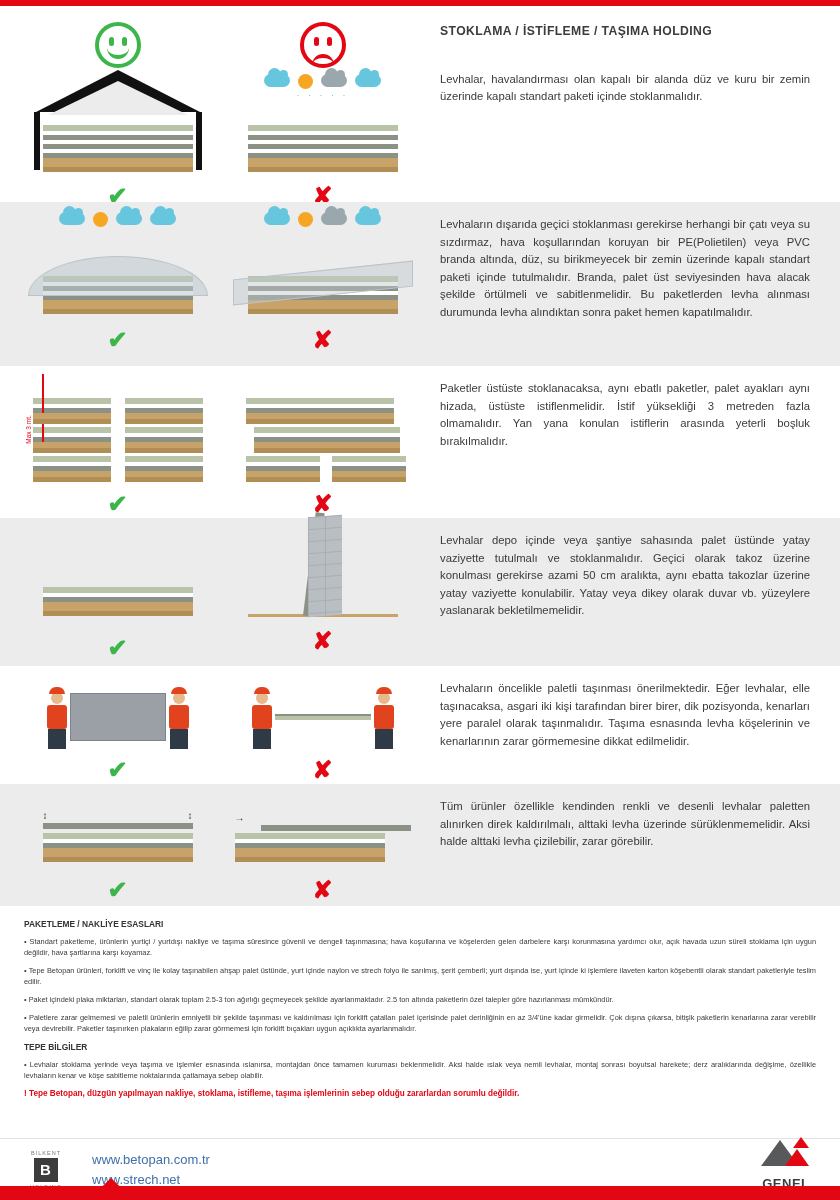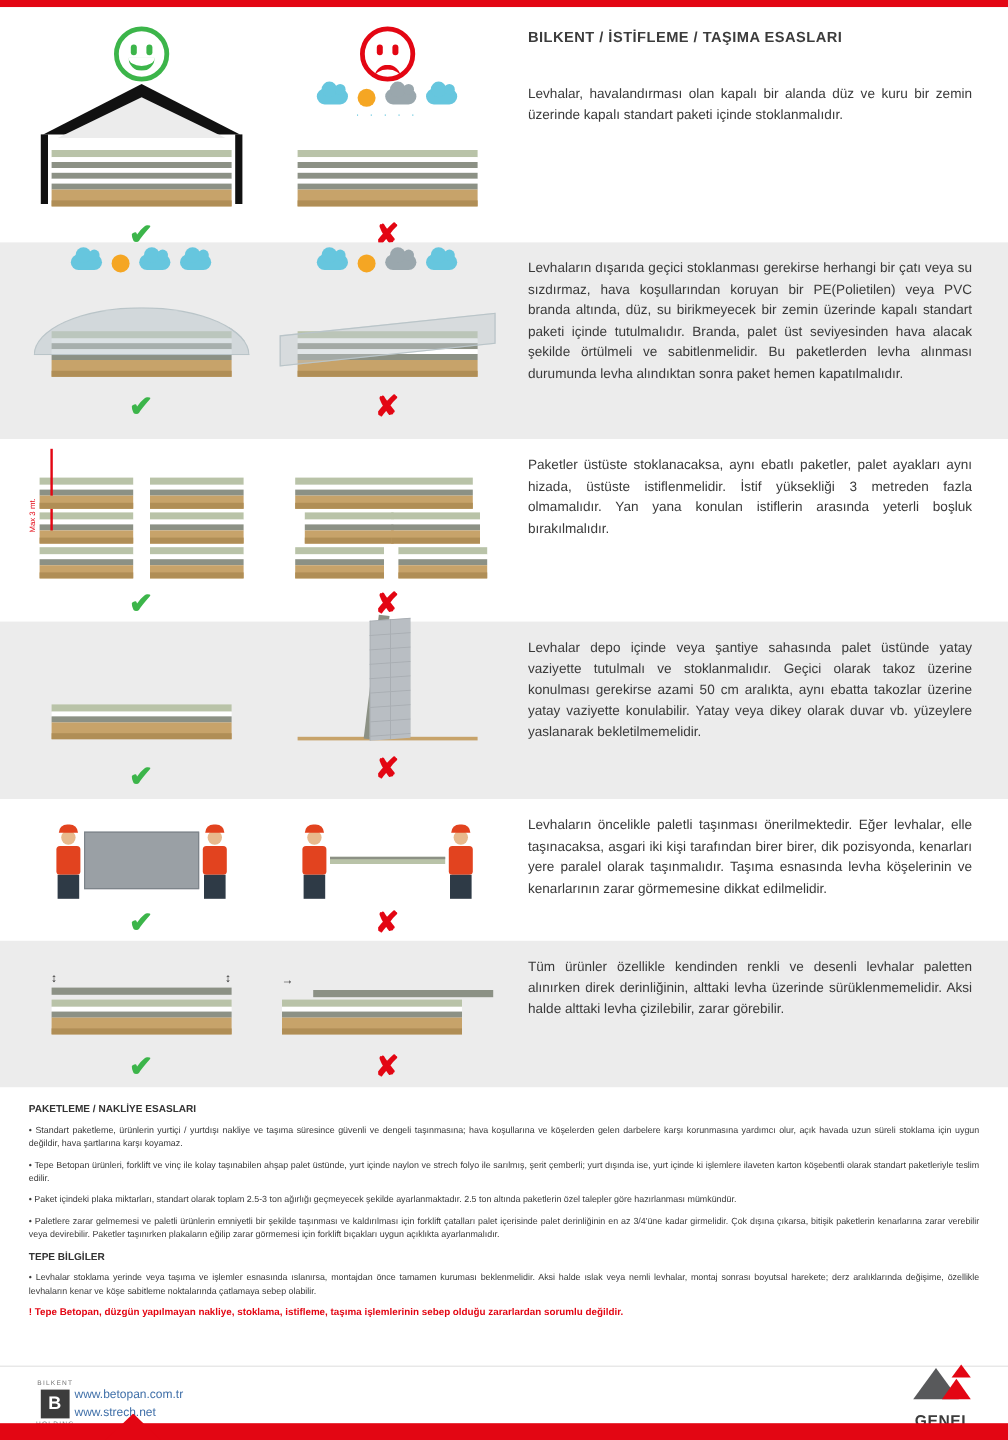--- a/index.html
+++ b/index.html
@@ -259,21 +259,21 @@
     clip-path: polygon(0 100%, 50% 0, 100% 100%);
   }
   .bilkent {
     margin-left: 30px; text-align: center; font-size: 5.5px; color:#777;
     letter-spacing: 1px;
   }
   .bilkent .bbox {
     width: 24px; height: 24px; background:#3c3c3c; color:#fff;
     font-size: 15px; font-weight: bold; line-height: 24px; margin: 2px auto;
   }
-  .urls { font-size: 10px; color: #3f6fa8; line-height: 1.5; }
+  .urls { margin-left: 30px; font-size: 13px; color: #3f6fa8; line-height: 1.5; }
   .tepe {
     margin-left: auto; margin-right: 26px; text-align: center;
   }
   .tepe-mark {
     width: 54px; height: 38px; margin: 0 auto 2px;
     position: relative;
   }
   .tepe-mark .t1, .tepe-mark .t2, .tepe-mark .t3 {
     position: absolute; width: 0; height: 0;
   }
@@ -357,21 +357,21 @@
               <div class="board-d"></div>
             </div>
             <div class="pallet"></div>
           </div>
         </div>
       </div>
       <div class="mark no">✘</div>
     </div>
 
     <div class="col-text with-title">
-      <div class="sec-title">BILKENT / İSTİFLEME / TAŞIMA ESASLARI</div>
+      <div class="sec-title">STOKLAMA / İSTİFLEME / TAŞIMA HOLDING</div>
       <div>Levhalar, havalandırması olan kapalı bir alanda düz ve kuru bir zemin üzerinde kapalı standart paketi içinde stoklanmalıdır.</div>
     </div>
   </div>
 
   <div class="row shaded" style="height:164px;">
     <div class="col-good">
       <div class="art" style="height:120px;">
         <div style="position:relative;width:190px;height:120px;">
           <div class="weather" style="top:10px;">
             <span class="cloud"></span>
@@ -644,21 +644,21 @@
               <div class="board-w"></div>
               <div class="board-d"></div>
           </div>
           <div class="pallet"></div>
         </div>
       </div>
       <div class="mark no">✘</div>
     </div>
 
     <div class="col-text">
-      <div>Tüm ürünler özellikle kendinden renkli ve desenli levhalar paletten alınırken direk derinliğinin, alttaki levha üzerinde sürüklenmemelidir. Aksi halde alttaki levha çizilebilir, zarar görebilir.</div>
+      <div>Tüm ürünler özellikle kendinden renkli ve desenli levhalar paletten alınırken direk kaldırılmalı, alttaki levha üzerinde sürüklenmemelidir. Aksi halde alttaki levha çizilebilir, zarar görebilir.</div>
     </div>
   </div>
 
   <div class="bottom">
     <h4>PAKETLEME / NAKLİYE ESASLARI</h4>
     <p>• Standart paketleme,  ürünlerin yurtiçi / yurtdışı nakliye ve taşıma süresince güvenli ve dengeli taşınmasına; hava koşullarına ve köşelerden gelen darbelere karşı korunmasına yardımcı olur, açık havada uzun süreli stoklama için uygun değildir, hava şartlarına karşı koyamaz.</p>
     <p>• Tepe Betopan ürünleri, forklift ve vinç ile kolay taşınabilen ahşap palet üstünde, yurt içinde  naylon ve strech folyo ile sarılmış, şerit çemberli; yurt dışında ise, yurt içinde ki işlemlere ilaveten karton köşebentli olarak standart paketleriyle teslim edilir.</p>
     <p>• Paket içindeki plaka miktarları, standart olarak toplam 2.5-3 ton ağırlığı geçmeyecek şekilde  ayarlanmaktadır. 2.5 ton altında paketlerin özel talepler göre hazırlanması mümkündür.</p>
     <p>• Paletlere zarar gelmemesi ve paletli ürünlerin emniyetli bir şekilde taşınması ve kaldırılması için forklift çatalları palet içerisinde palet derinliğinin en az 3/4'üne kadar girmelidir. Çok  dışına çıkarsa, bitişik paketlerin kenarlarına zarar verebilir veya devirebilir. Paketler taşınırken plakaların eğilip zarar görmemesi için forklift bıçakları uygun açıklıkta ayarlanmalıdır.</p>
     <h4 class="second">TEPE BİLGİLER</h4>

